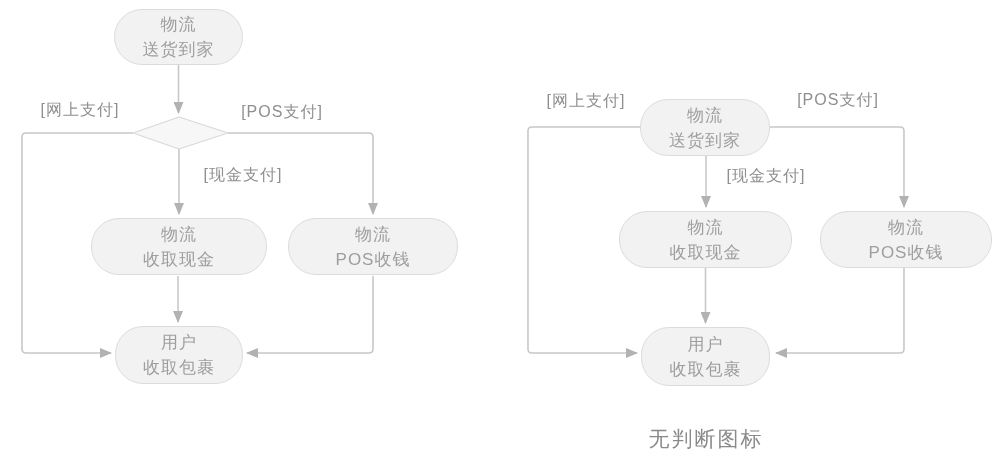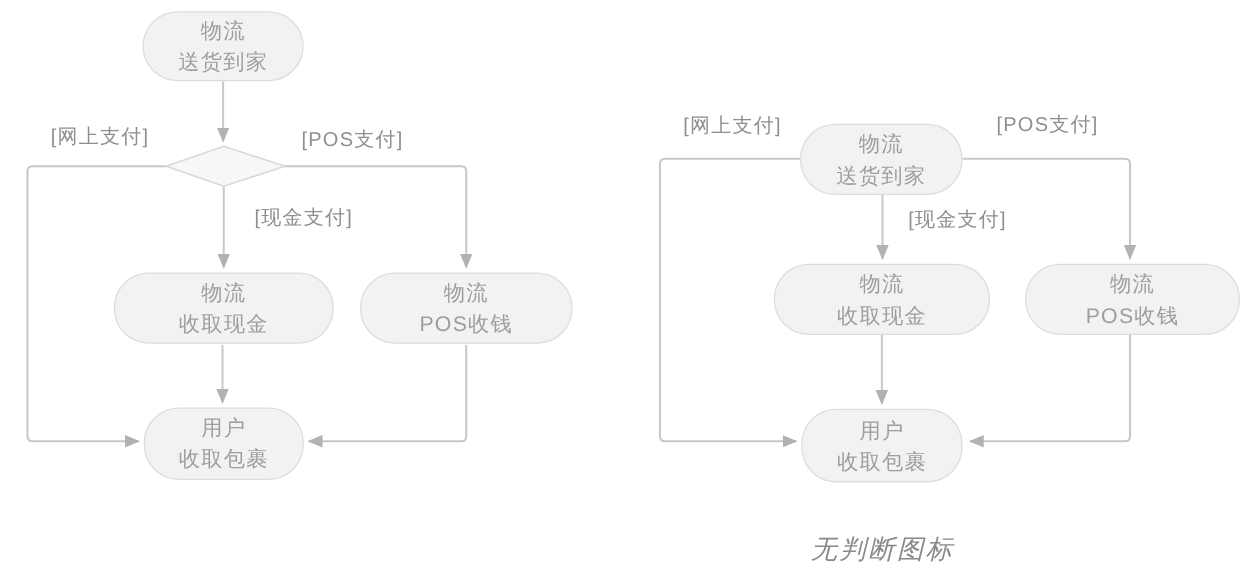--- a/index.html
+++ b/index.html
@@ -149,16 +149,16 @@
   <div class="node" style="left:820px;top:211px;width:172px;height:57px;">
     <span>物流</span>
     <span>POS收钱</span>
   </div>
 
   <div class="node" style="left:641px;top:327px;width:129px;height:59px;">
     <span>用户</span>
     <span>收取包裹</span>
   </div>
 
-  <div class="caption" style="left:706px;top:439px;font-style:italic;">无判断图标</div>
+  <div class="caption" style="left:706px;top:439px;">无判断图标</div>
 
 
 </div>
 
 </body></html>

